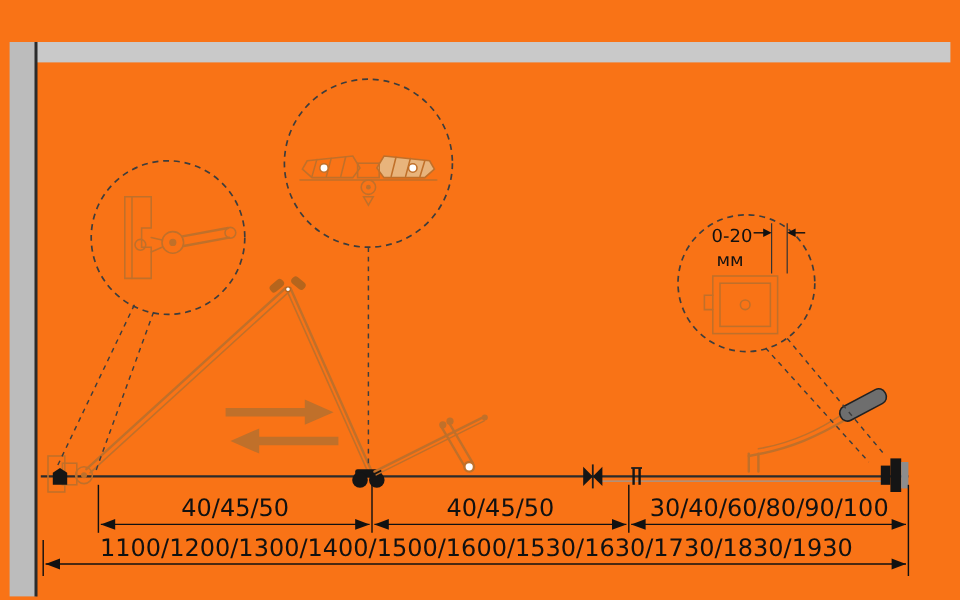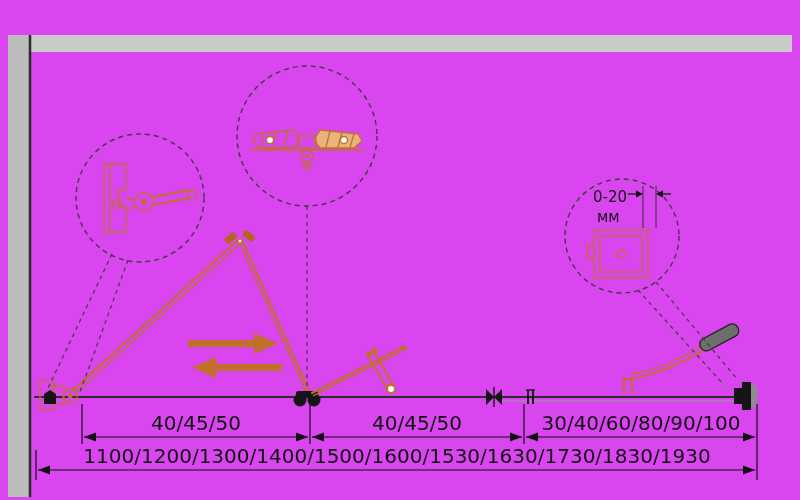--- a/index.html
+++ b/index.html
@@ -1,16 +1,16 @@
 <!DOCTYPE html>
 <html><head>
 <meta charset="utf-8">
 <style>
   html,body{margin:0;padding:0;background:#fff;}
-  .stage{position:relative;width:800px;height:500px;background:#d946ef;overflow:hidden;
+  .stage{position:relative;width:800px;height:500px;background:#f97316;overflow:hidden;
          font-family:"DejaVu Sans", sans-serif;}
   svg{position:absolute;left:0;top:0;}
   .ol{stroke:#c0702a;fill:none;stroke-width:2;stroke-linecap:round;stroke-linejoin:round;}
   .olt{stroke:#c0702a;fill:none;stroke-width:1.3;stroke-linecap:round;}
   .of{fill:#c0702a;stroke:none;}
   .bl{stroke:#1d1d1d;fill:none;stroke-width:1.5;stroke-linecap:butt;}
   .bf{fill:#151515;stroke:none;}
   .dash{stroke:#3d3d3d;stroke-dasharray:5 4;fill:none;stroke-width:1.4;}
   .dash2{stroke:#3d3d3d;stroke-dasharray:4 4;fill:none;stroke-width:1.2;}
   .dim{stroke:#111;stroke-width:1.2;fill:none;}

